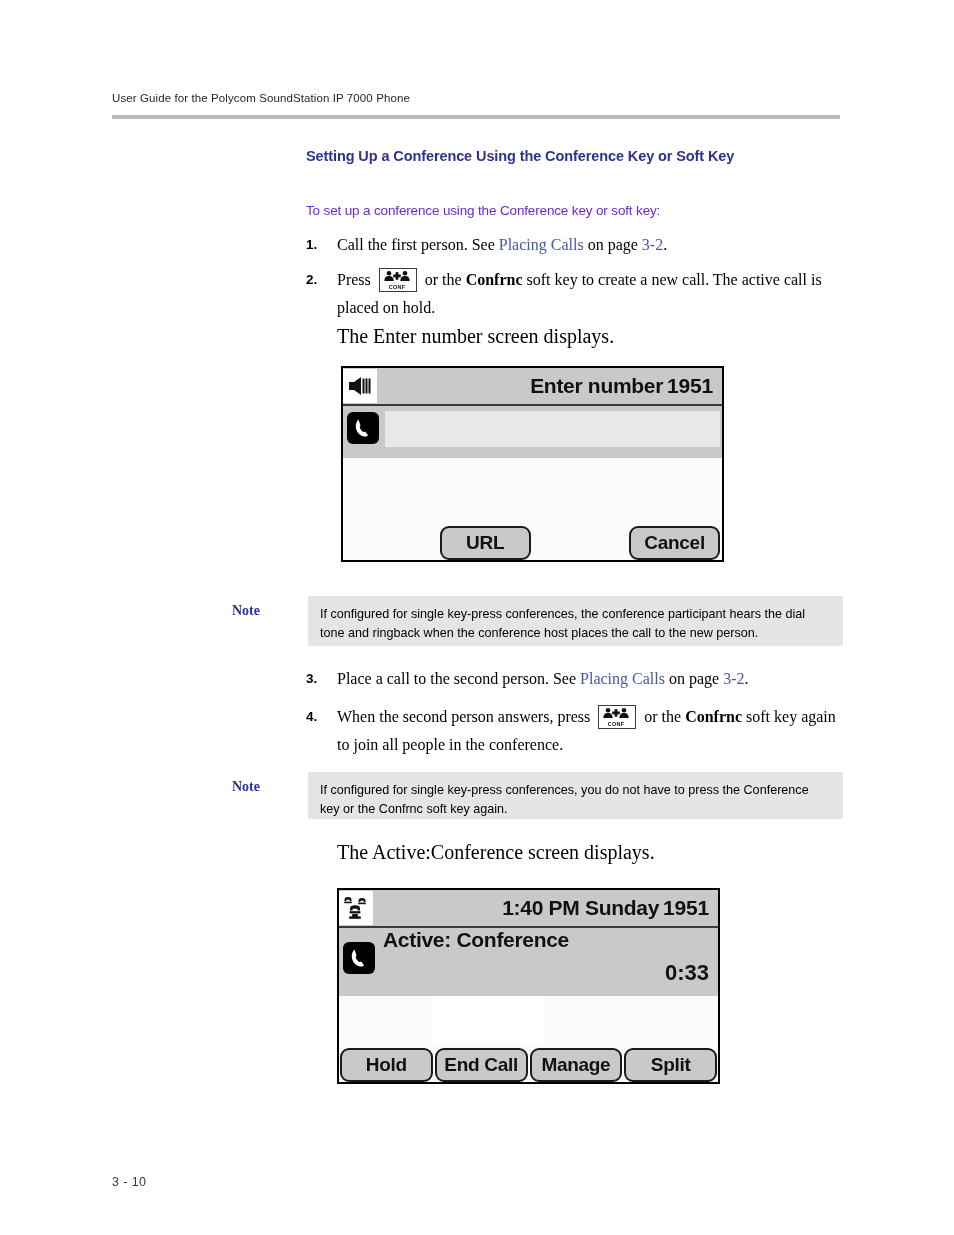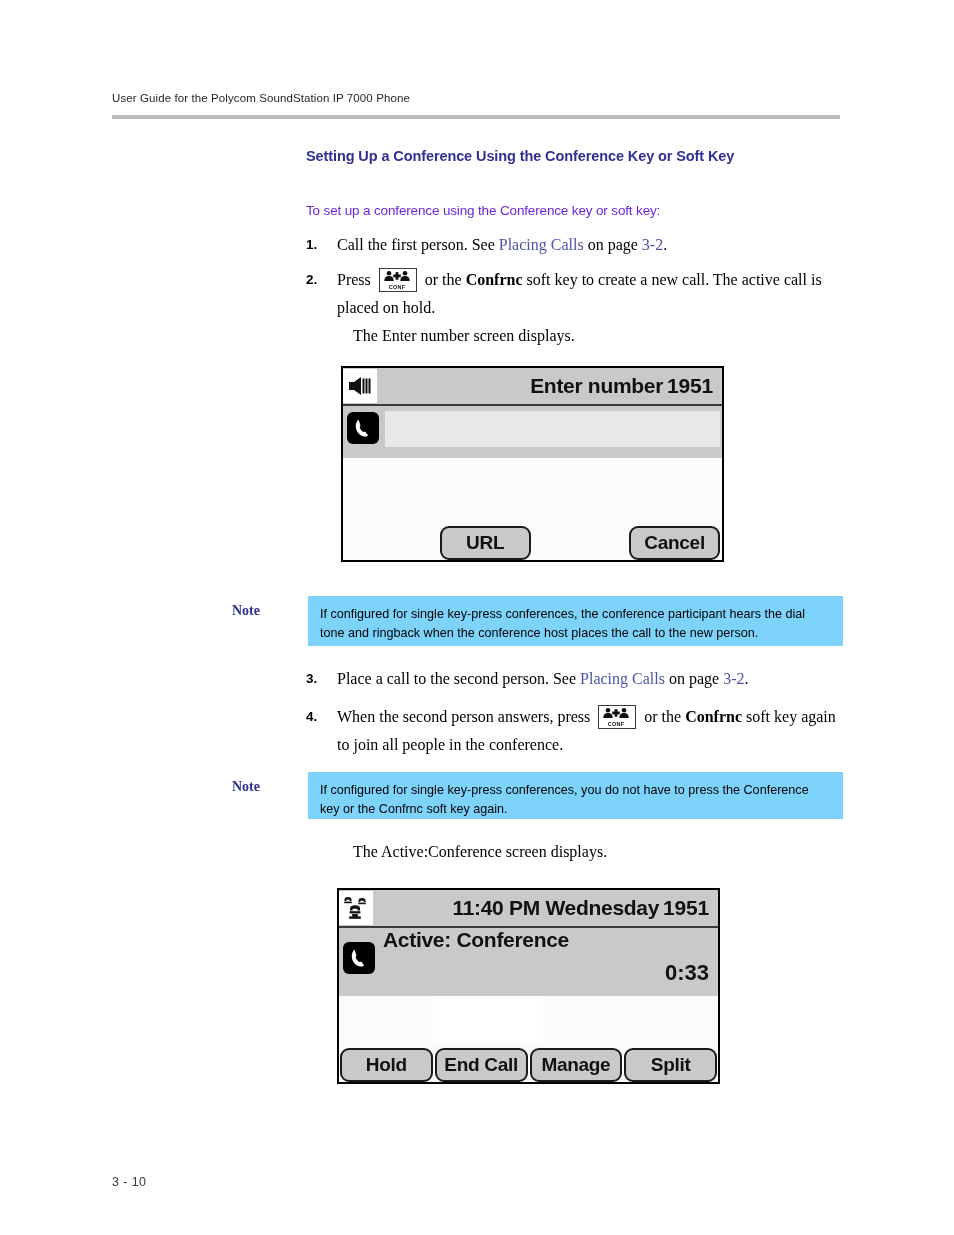--- a/index.html
+++ b/index.html
@@ -109,40 +109,39 @@
   
   .note-label {
     position: absolute;
     font-family: "Liberation Serif", serif;
     font-weight: bold;
     font-size: 14px;
     color: #2e3192;
   }
   .note-box {
     position: absolute;
-    background: #7dd3fc;
+    background: #e5e5e5;
     box-sizing: border-box;
     padding: 9px 14px 10px 12px;
   }
   .note-box .note-text {
     font-family: "Liberation Sans", sans-serif;
     font-size: 12.6px;
     line-height: 19px;
     color: #000000;
     display: block;
   }
 
   
   .plain-para {
     position: absolute;
-    font-size: 16px;
+    font-size: 20px;
     line-height: 28px;
     color: #000000;
     white-space: nowrap;
-    margin-left: 16px;
   }
 
   
   .lcd {
     position: absolute;
     background: #fbfbfb;
     border: 2px solid #000000;
     box-sizing: border-box;
     font-family: "Liberation Sans", sans-serif;
     overflow: hidden;
@@ -420,21 +419,21 @@
           <rect x="1.2" y="5.6" width="7.6" height="1.6"></rect>
           <path d="M15.5 4.5 C15.5 2.8 17 2 19 2 C21 2 22.5 2.8 22.5 4.5 L22.5 6 L20.6 6 L20.6 4.8 L17.4 4.8 L17.4 6 L15.5 6 Z"></path>
           <rect x="15.2" y="6.6" width="7.6" height="1.6"></rect>
           <path d="M7 12.5 C7 10.3 9 9.2 12 9.2 C15 9.2 17 10.3 17 12.5 L17 14.4 L14.4 14.4 L14.4 12.8 L9.6 12.8 L9.6 14.4 L7 14.4 Z"></path>
           <rect x="6.6" y="15.2" width="10.8" height="2.2"></rect>
           <rect x="9.2" y="18" width="5.6" height="3.4"></rect>
           <rect x="6.2" y="20.4" width="11.6" height="2.4"></rect>
         </g>
       </svg>
     </div>
-    <div class="lcd-title">11:40  PM Wednesday</div>
+    <div class="lcd-title">1:40  PM Sunday</div>
     <div class="lcd-ext">1951</div>
   </div>
 
   <div class="lcd2-callrow">
     <div class="lcd2-lineicon">
       <svg width="22" height="22" viewBox="0 0 22 22">
         <path d="M6.5 2.5 C4 5 3 9 4.5 13 C6 17 9.5 19.5 13 19.5 C14.5 19.5 15.5 19 16 18.2 L13.2 14.6 C12.6 15 11.8 15.2 11 14.8 C9.6 14.1 8.3 12.4 7.9 10.8 C7.6 9.8 7.9 9 8.5 8.4 Z" fill="#ffffff"></path>
       </svg>
     </div>
     <div class="lcd2-label">Active: Conference</div>

